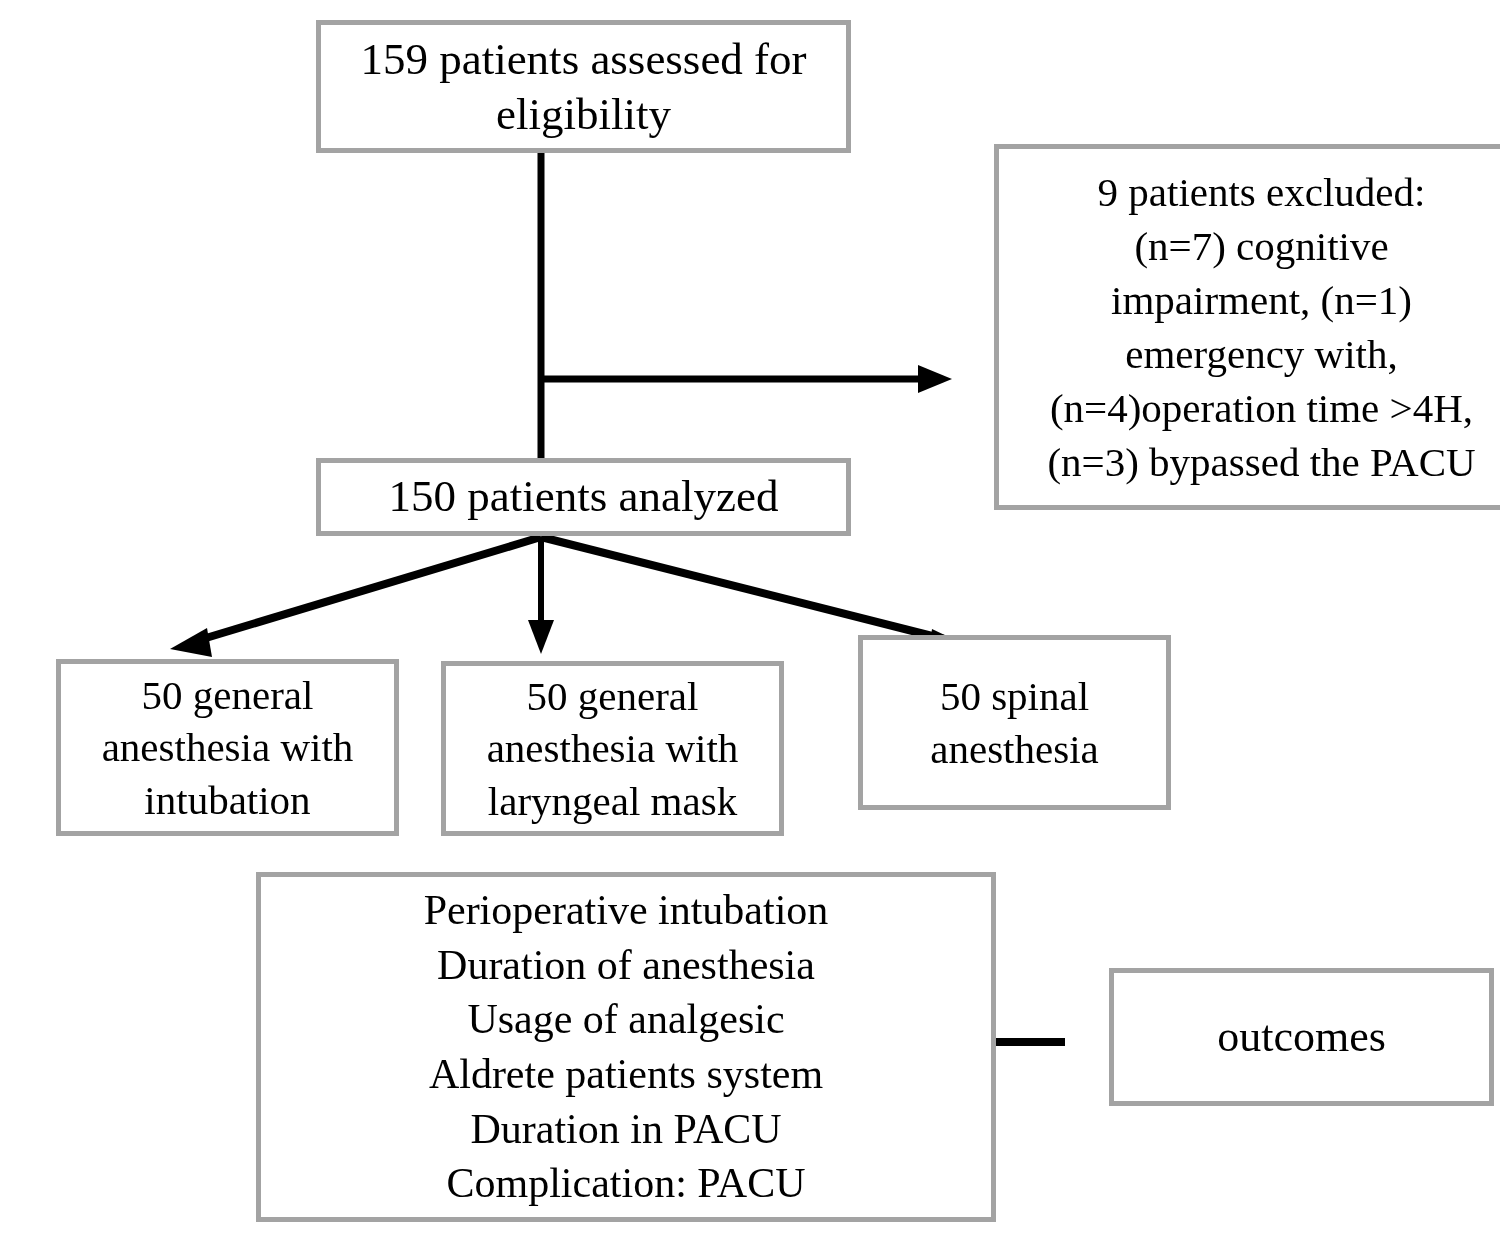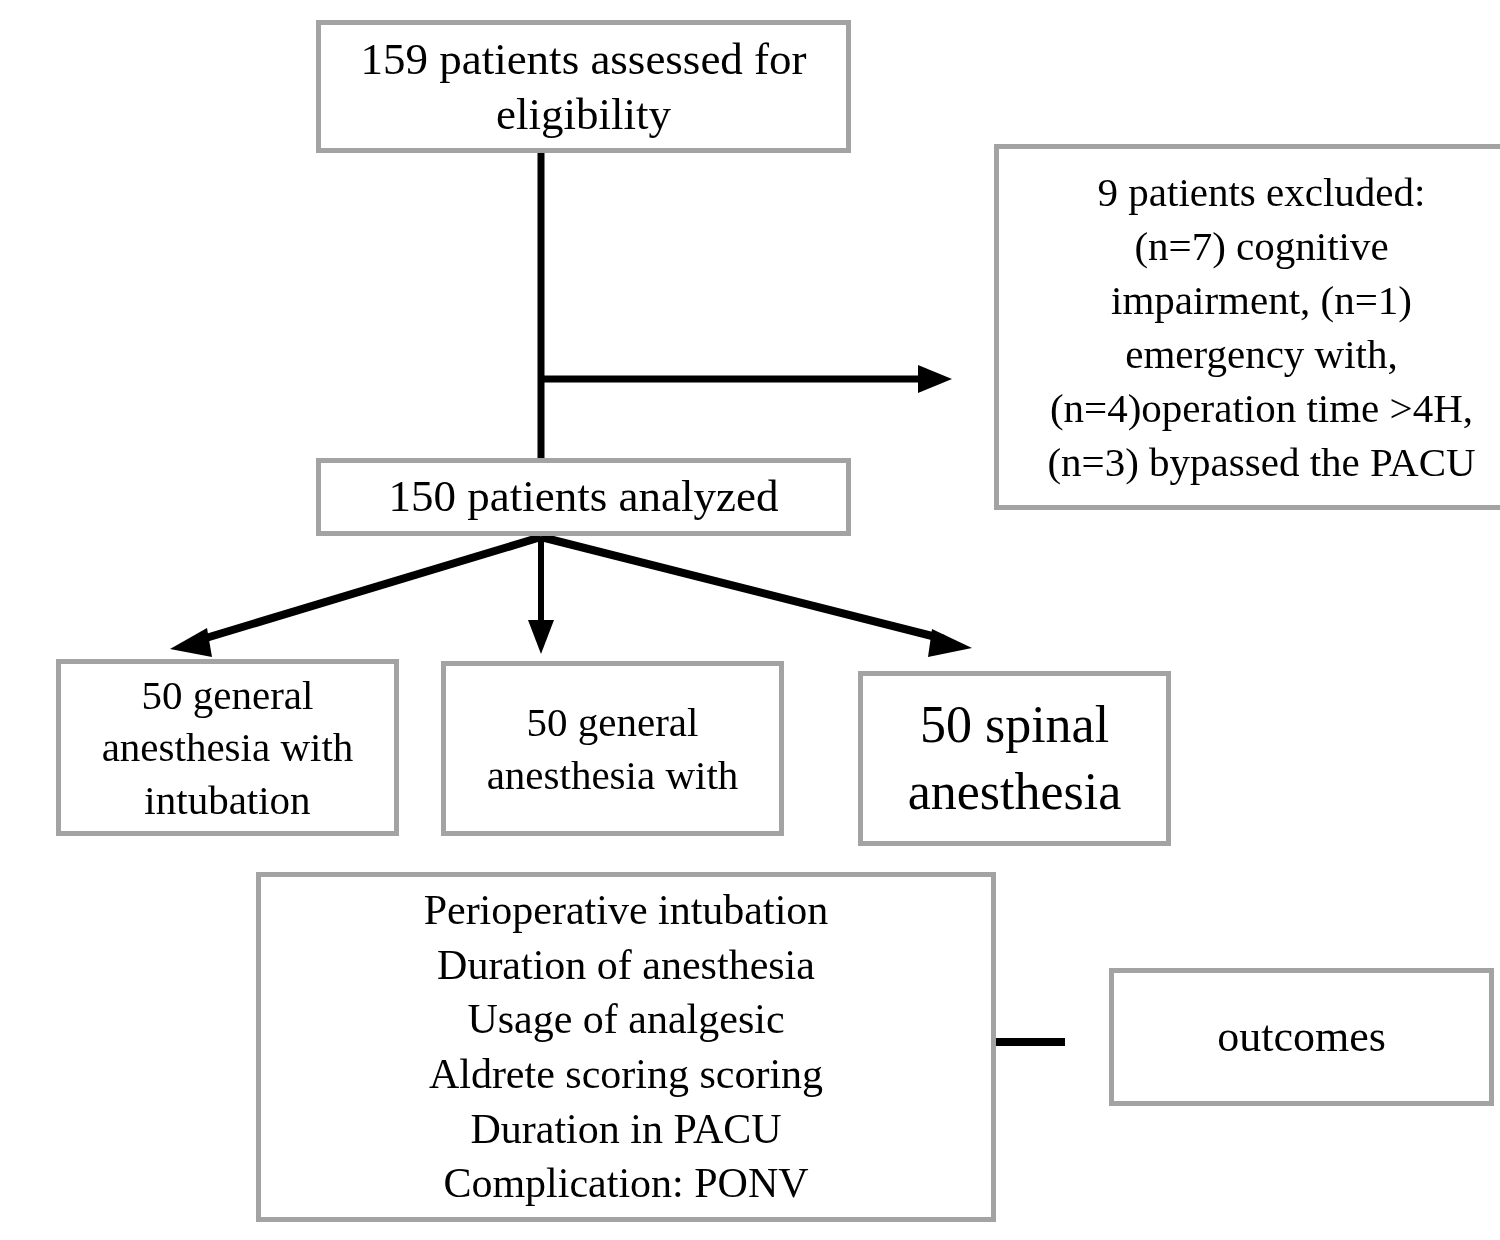--- a/index.html
+++ b/index.html
@@ -60,22 +60,22 @@
     left: 12px; top: 659px; width: 343px; height: 177px;
     font-size: 41px;
     line-height: 1.27;
   }
   #node-group-2 {
     left: 397px; top: 661px; width: 343px; height: 175px;
     font-size: 41px;
     line-height: 1.27;
   }
   #node-group-3 {
-    left: 814px; top: 671px; width: 313px; height: 175px;
-    font-size: 52px;
+    left: 814px; top: 635px; width: 313px; height: 175px;
+    font-size: 41px;
     line-height: 1.27;
   }
 
   #node-outcomes-list {
     left: 212px; top: 872px; width: 740px; height: 350px;
     font-size: 42px;
     line-height: 1.30;
   }
 
   #node-outcomes {
@@ -156,33 +156,34 @@
 
   <div class="node" id="node-group-1">
     <span class="line">50 general</span>
     <span class="line">anesthesia with</span>
     <span class="line">intubation</span>
   </div>
 
   <div class="node" id="node-group-2">
     <span class="line">50 general</span>
     <span class="line">anesthesia with</span>
+    <span class="line">laryngeal mask</span>
   </div>
 
   <div class="node" id="node-group-3">
     <span class="line">50 spinal</span>
     <span class="line">anesthesia</span>
   </div>
 
   <div class="node" id="node-outcomes-list">
     <span class="line">Perioperative intubation</span>
     <span class="line">Duration of anesthesia</span>
     <span class="line">Usage of analgesic</span>
-    <span class="line">Aldrete scoring scoring</span>
+    <span class="line">Aldrete patients system</span>
     <span class="line">Duration in PACU</span>
-    <span class="line">Complication: PONV</span>
+    <span class="line">Complication: PACU</span>
   </div>
 
   <div class="node" id="node-outcomes">
     <span class="line">outcomes</span>
   </div>
 
 </div>
 
 </body></html>

